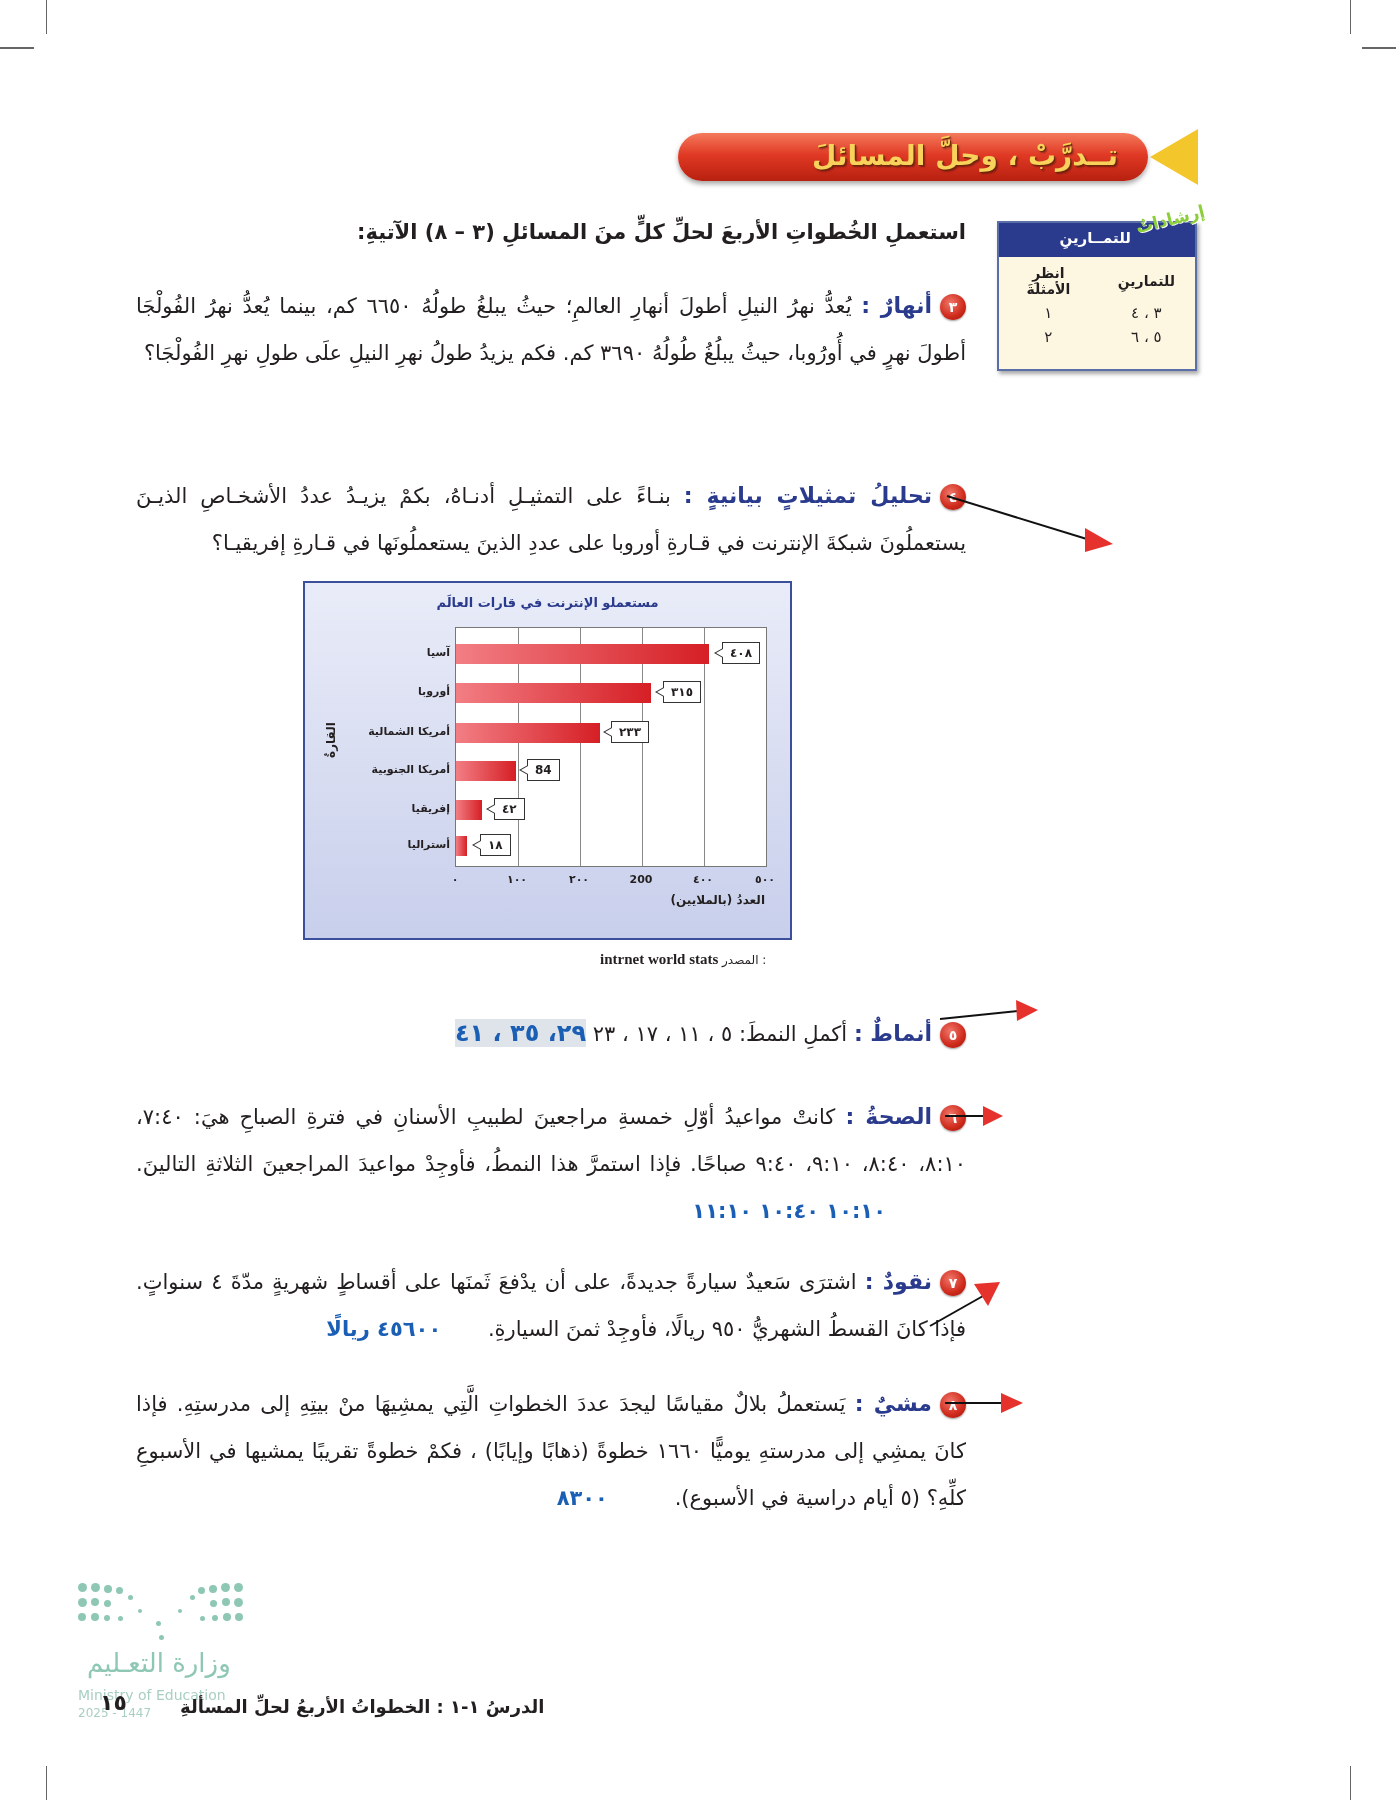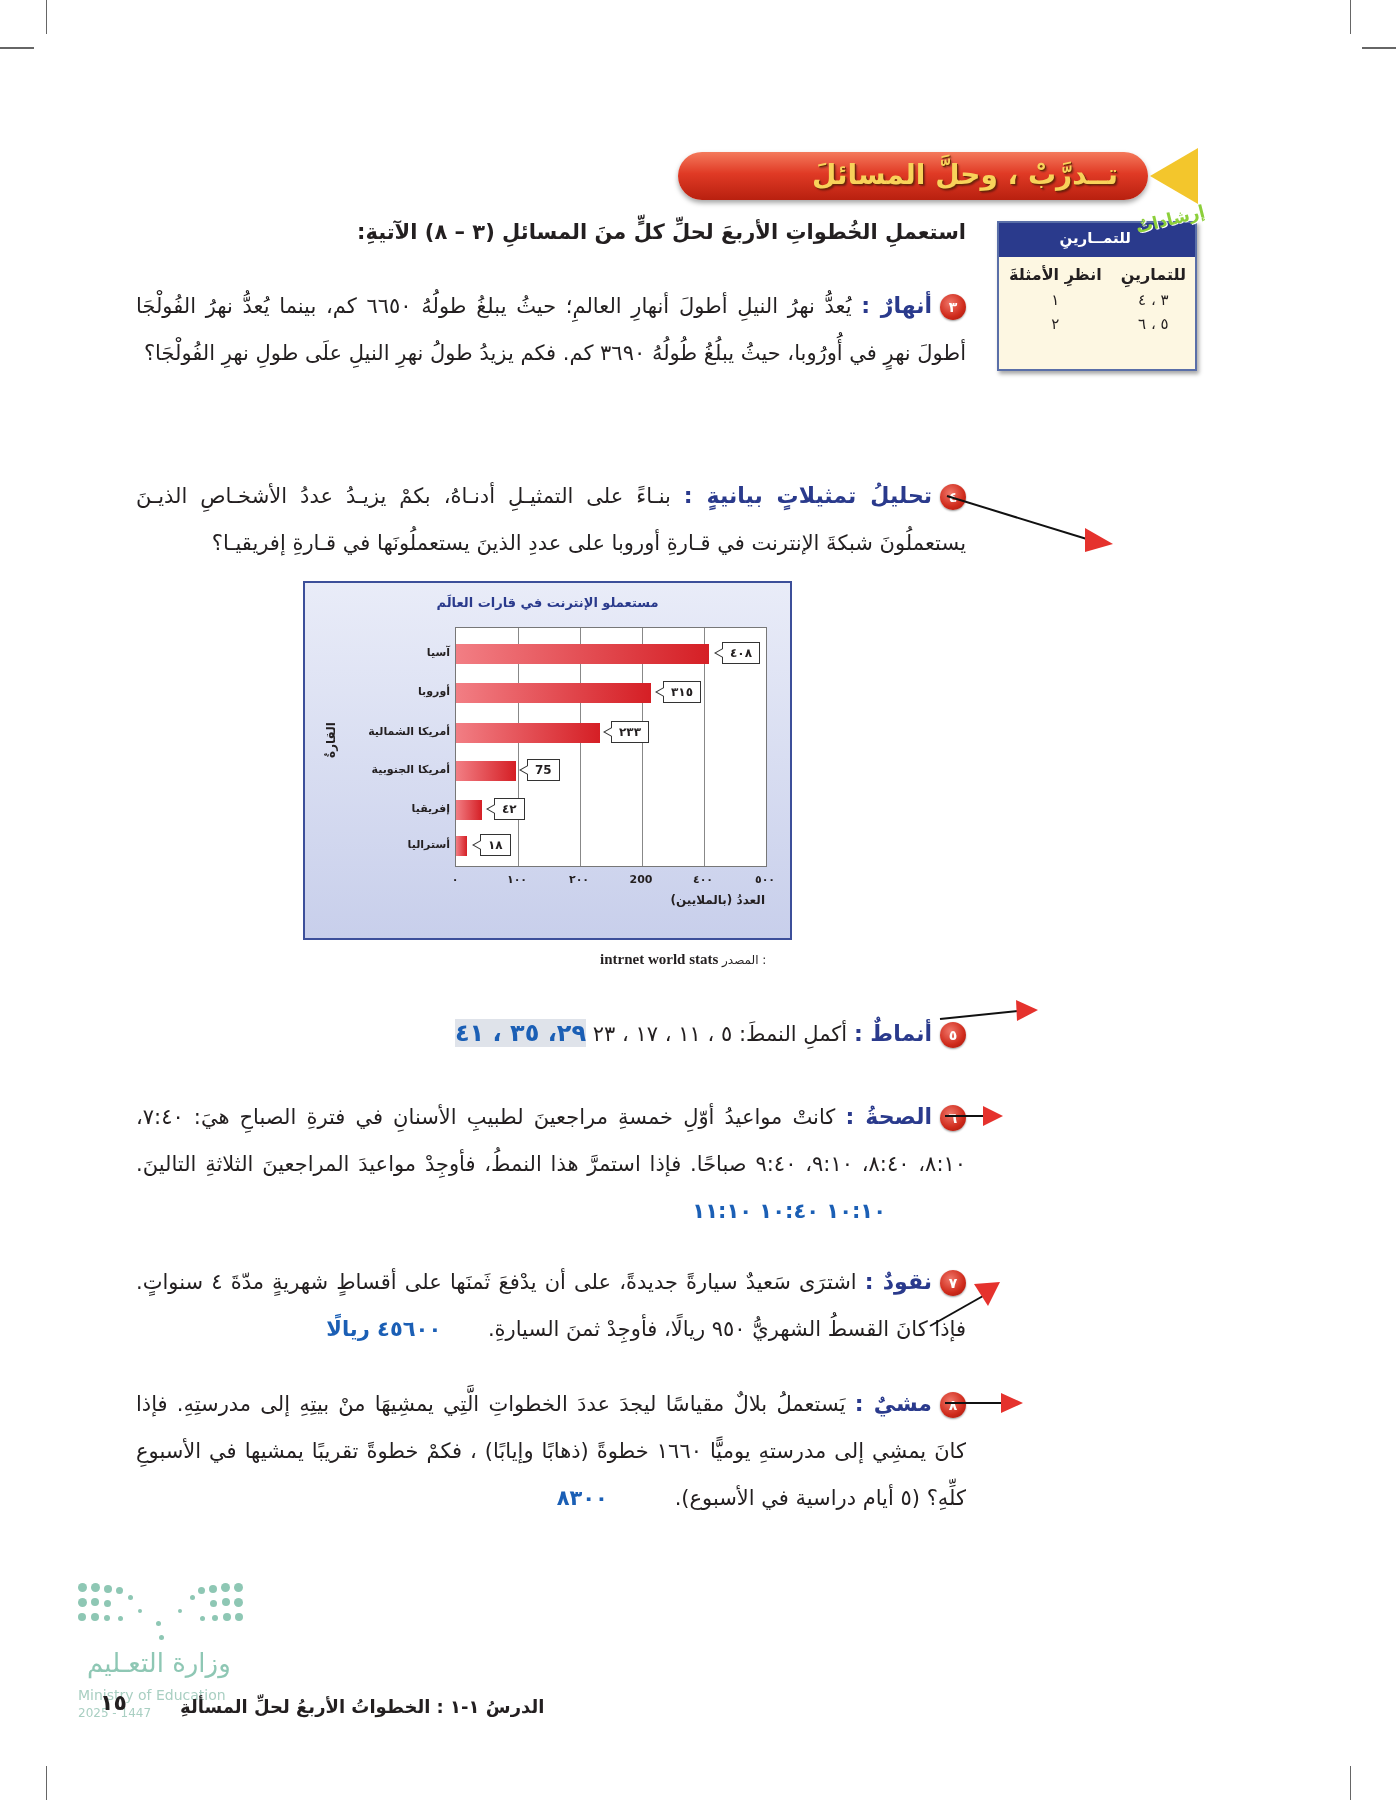--- a/index.html
+++ b/index.html
@@ -2,37 +2,37 @@
 <html><head>
 <meta charset="utf-8">
 <style>
   html, body { margin:0; padding:0; }
   body { width:1396px; height:1800px; background:#fff; position:relative; overflow:hidden;
          font-family:"DejaVu Sans", sans-serif; color:#231f20; }
   .crop { position:absolute; background:#666; }
   .abs { position:absolute; }
 
   
-  #banner { left:678px; top:152px; width:520px; height:40px; }
+  #banner { left:678px; top:133px; width:520px; height:40px; }
   #banner .bar { position:absolute; right:40px; top:0; width:470px; height:48px; border-radius:26px;
      background:linear-gradient(180deg,#f47a5c 0%,#e03a25 45%,#b8200f 100%); box-shadow:0 3px 5px rgba(0,0,0,.35); }
   #banner .tri { position:absolute; right:0; top:-4px; width:0; height:0;
      border-top:28px solid transparent; border-bottom:28px solid transparent; border-right:48px solid #f3c62c; }
   #banner .title { position:absolute; right:80px; top:6px; font-size:28px; font-weight:bold; color:#f8d25a;
      text-shadow:1px 1px 0 #6b2a08, 2px 2px 2px rgba(0,0,0,.4); direction:rtl; white-space:nowrap; }
 
   
   #hint { left:997px; top:221px; width:196px; height:146px; border:2px solid #5a6fa8; background:#fdf7e2;
           box-shadow:2px 3px 4px rgba(0,0,0,.35); }
   #hint .hd { height:34px; background:#2a3a8c; position:relative; }
   #hint .hd .t1 { position:absolute; right:64px; top:6px; color:#fff; font-size:15px; font-weight:bold; }
   #hint .hd .t2 { position:absolute; right:-10px; top:-14px; color:#8ccf3a; font-size:17px; font-weight:bold;
           transform:rotate(-14deg); text-shadow:1px 1px 0 #fff; }
   #hint table { width:100%; border-collapse:collapse; direction:rtl; margin-top:4px; }
-  #hint th { font-size:16px; font-weight:bold; padding:4px 6px; text-align:center; }
+  #hint th { font-size:14px; font-weight:bold; padding:4px 20px; text-align:center; }
   #hint td { font-size:15px; padding:3px 6px; text-align:center; }
 
   .instr { right:430px; top:220px; font-size:21px; font-weight:bold; direction:rtl; white-space:nowrap; }
 
   .prob { right:430px; width:830px; direction:rtl; text-align:justify; font-size:21px; line-height:47px; }
   .num { display:inline-block; width:26px; height:26px; border-radius:50%; vertical-align:middle;
          background:radial-gradient(circle at 40% 35%,#f0776a,#cf2a1b 60%,#9a140a);
          color:#fff; font-size:14px; font-weight:bold; text-align:center; line-height:26px; margin-left:8px;
          box-shadow:0 1px 2px rgba(0,0,0,.4); }
   .kw { color:#2a3a8c; font-weight:bold; font-size:22px; }
@@ -133,21 +133,21 @@
       <div class="grid" style="left:248px"></div>
     <div class="bar" style="top:16px;width:253px"></div>
     <div class="bar" style="top:55px;width:195px"></div>
     <div class="bar" style="top:95px;width:144px"></div>
     <div class="bar" style="top:133px;width:60px"></div>
     <div class="bar" style="top:172px;width:26px"></div>
     <div class="bar" style="top:208px;width:11px"></div>
     <div class="lbl" style="left:266px;top:14px">٤٠٨</div>
     <div class="lbl" style="left:207px;top:53px">٣١٥</div>
     <div class="lbl" style="left:155px;top:93px">٢٣٣</div>
-    <div class="lbl" style="left:71px;top:131px">75</div>
+    <div class="lbl" style="left:71px;top:131px">84</div>
     <div class="lbl" style="left:38px;top:170px">٤٢</div>
     <div class="lbl" style="left:24px;top:206px">١٨</div>
   </div>
   <div class="cat" style="top:63px">آسيا</div>
   <div class="cat" style="top:102px">أوروبا</div>
   <div class="cat" style="top:142px">أمريكا الشمالية</div>
   <div class="cat" style="top:180px">أمريكا الجنوبية</div>
   <div class="cat" style="top:219px">إفريقيا</div>
   <div class="cat" style="top:255px">أستراليا</div>
   <div class="tick" style="left:150px">٠</div>

